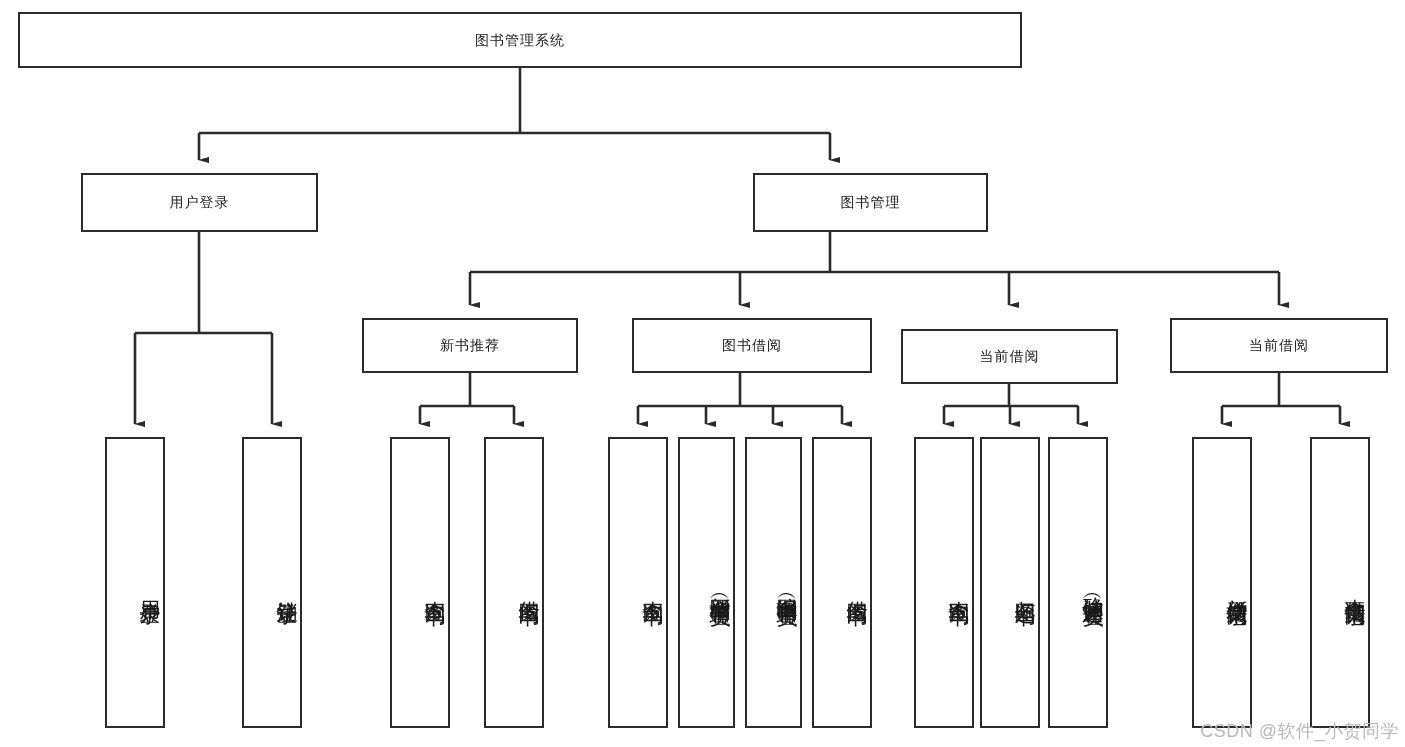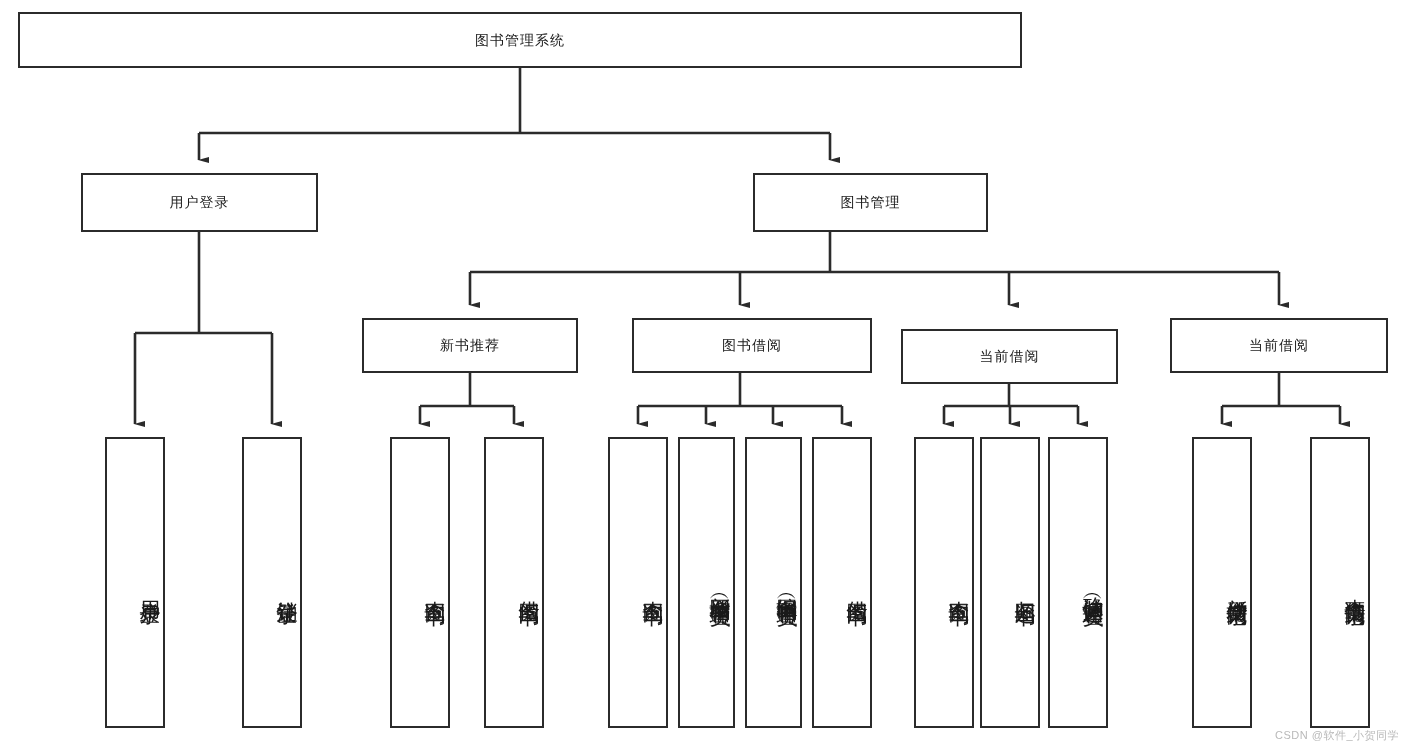--- a/index.html
+++ b/index.html
@@ -51,21 +51,21 @@
     align-items: flex-start;
     justify-content: center;
     padding-top: 16px;
     padding-bottom: 8px;
     white-space: nowrap;
   }
   #watermark {
     position: absolute;
     right: 6px;
     bottom: 4px;
-    font-size: 11px;
+    font-size: 18px;
     color: #b9b9b9;
     letter-spacing: 0.5px;
     z-index: 5;
     white-space: nowrap;
   }
 </style>
 </head>
 <body>
 
 <div id="canvas">

